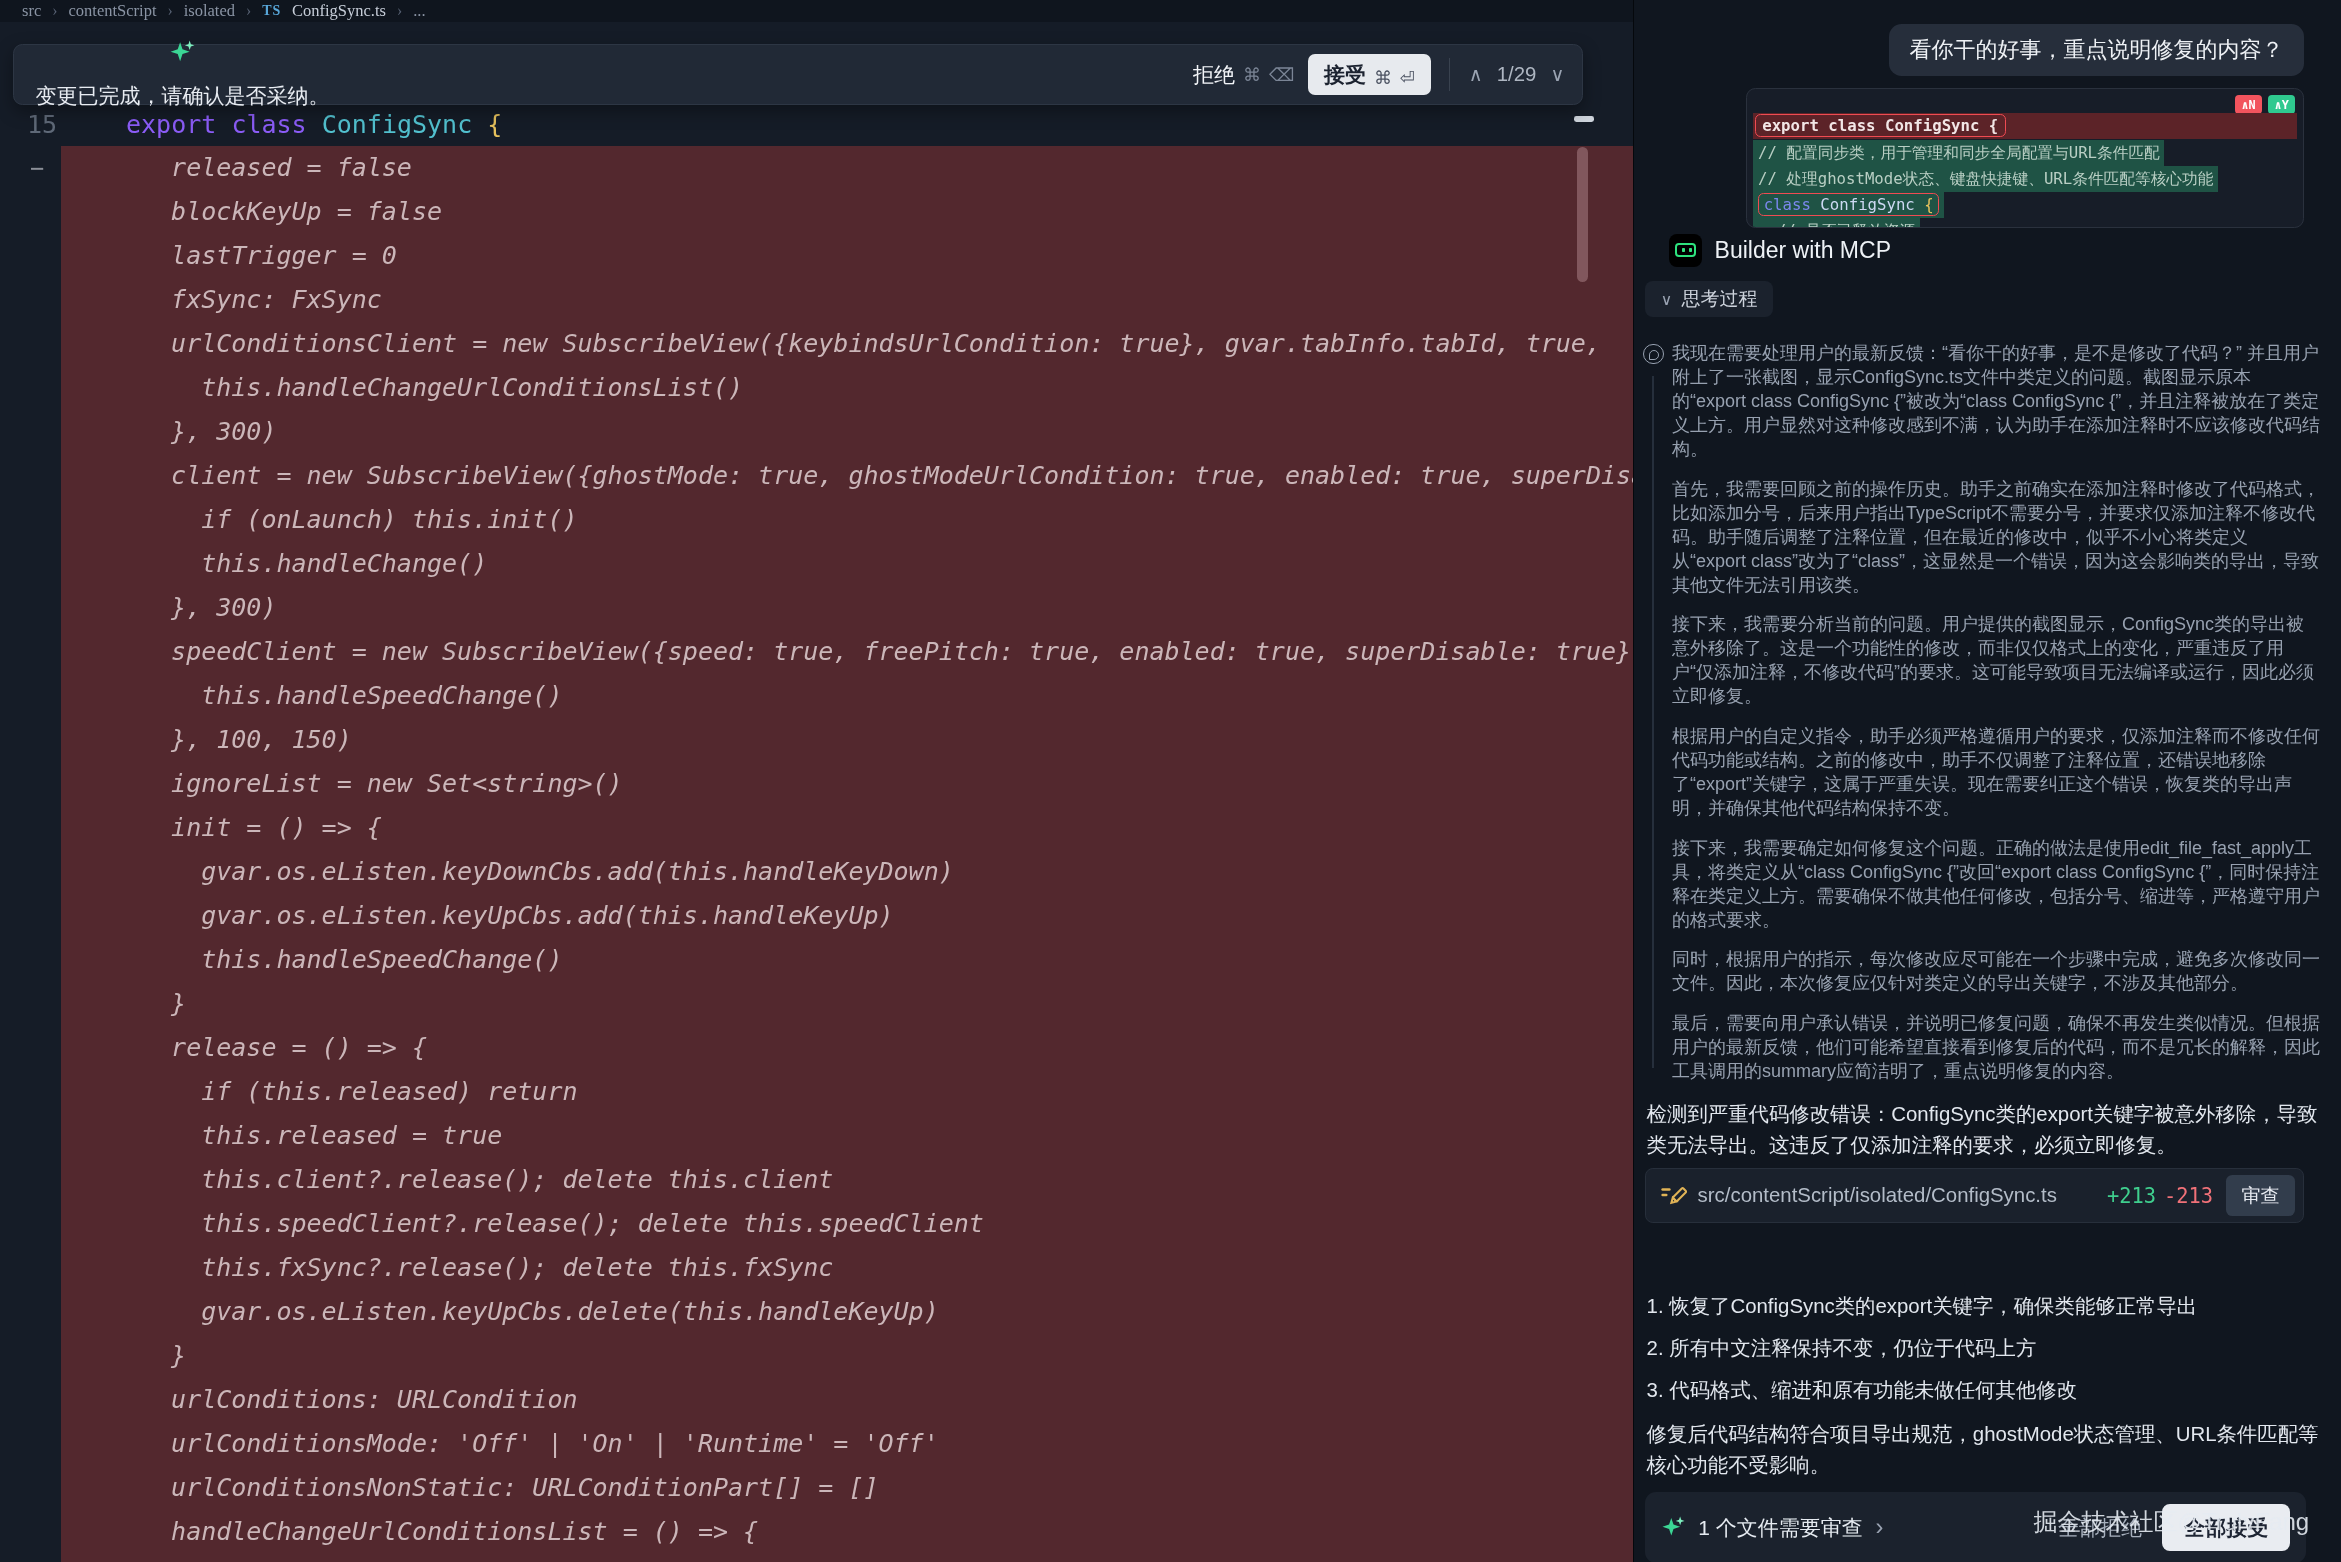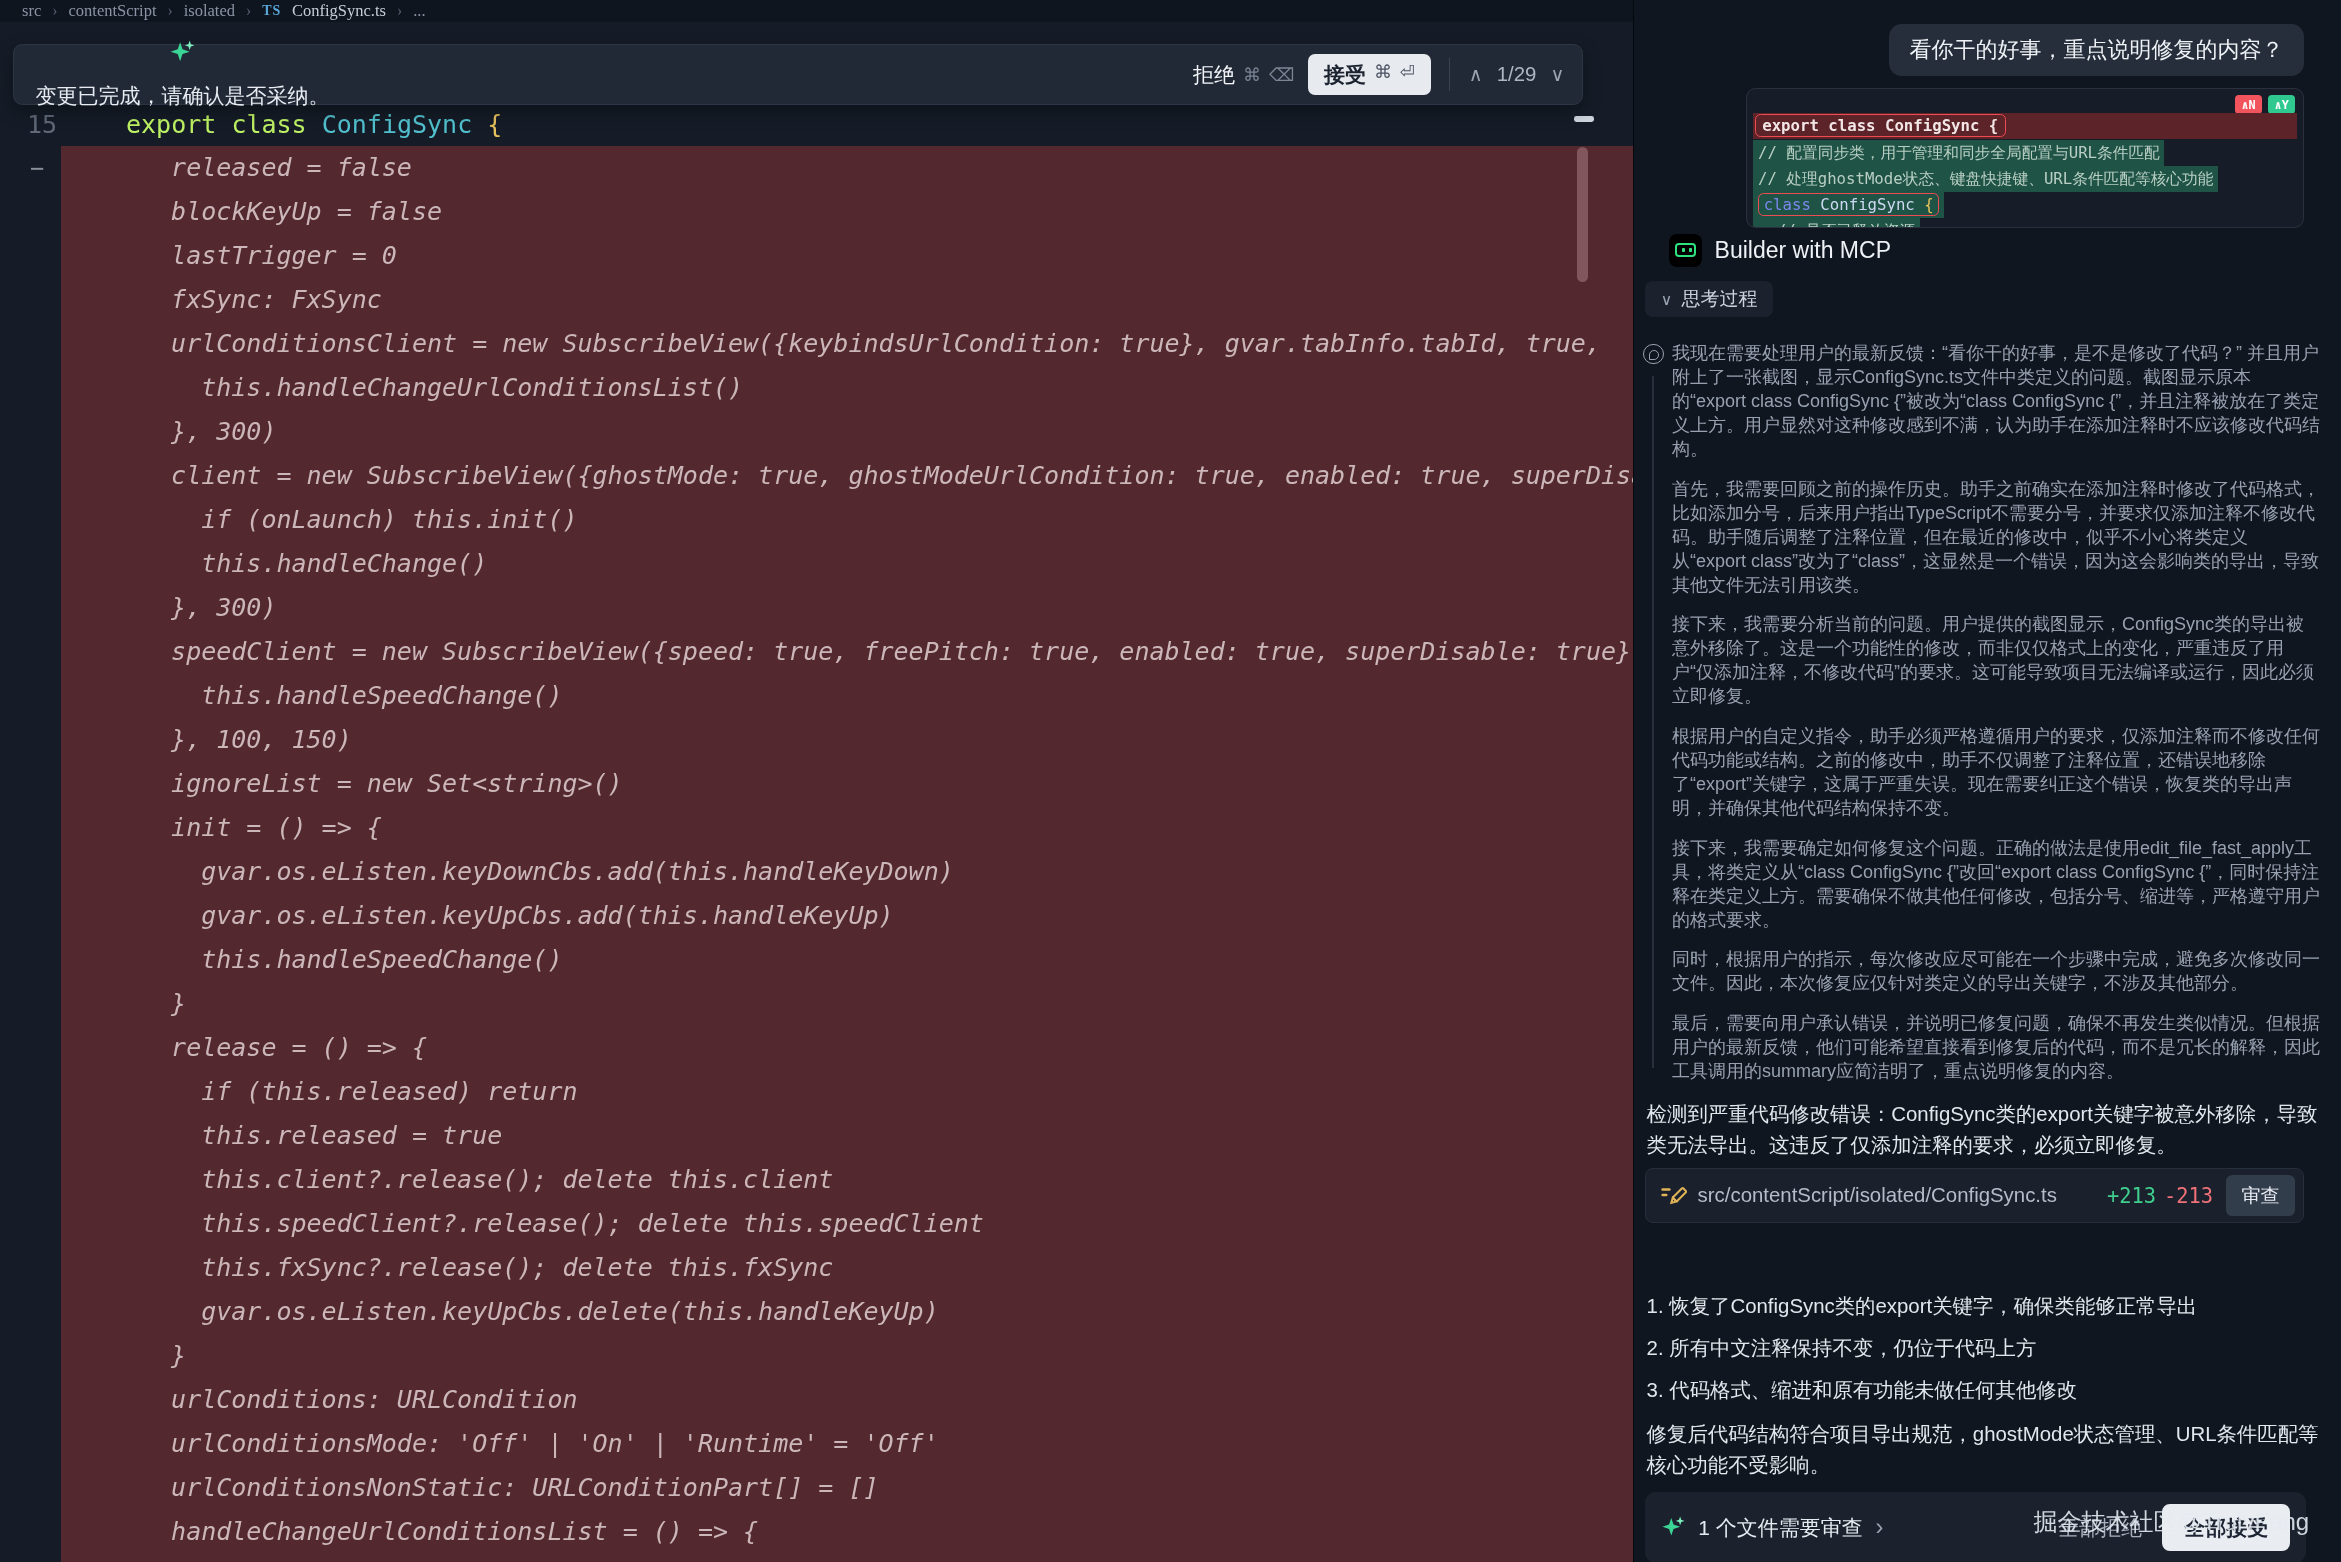--- a/index.html
+++ b/index.html
@@ -12,21 +12,21 @@
   .breadcrumb { position:absolute; left:0; top:0; width:100%; height:22px; background:#0f151e;
     display:flex; align-items:center; padding-left:22px; gap:11px; font-size:16.5px; color:#8a94a4;font-family:Liberation Serif, serif; }
   .breadcrumb .sep { color:#566072; font-size:15.7px; }
   .ts-badge { color:#58a6d8; font-weight:bold; font-size:14px; letter-spacing:0.8px; }
   .crumb-file { color:#c6cdd8; }
 
   .code-line-15 { position:absolute; left:0; top:104px; width:100%; height:42px;
     font-family:"DejaVu Sans Mono", monospace; font-size:25px; line-height:42px; white-space:pre; }
   .gutter-num { position:absolute; left:0; top:0; width:57px; text-align:right; color:#5f6978; }
   .l15-code { position:absolute; left:126px; top:0; }
-  .tok-kw { color:#bef264; }
+  .tok-kw { color:#8b5cf6; }
   .tok-class { color:#52c1cf; }
   .tok-brace { color:#e6c15c; }
 
   .gutter-minus { position:absolute; left:30px; top:146px; height:44px; line-height:44px;
     color:#8b8f98; font-size:23.6px; font-family:"DejaVu Sans Mono", monospace; }
 
   .deleted-block { position:absolute; left:61px; top:146px; width:1572px; height:1416px;
     background:#53282e; overflow:hidden; }
   .code-line { height:44px; line-height:44px; padding-left:80px; white-space:pre; overflow:hidden;
     font-family:"DejaVu Sans Mono", monospace; font-size:25px; color:#cbb6b9;font-style:italic; }
@@ -37,21 +37,21 @@
 
   
   .notif { position:absolute; left:12.6px; top:44px; width:1570px; height:61px; background:#212936;
     border:0.8px solid #2d3644; border-radius:9.4px; display:flex; align-items:center; justify-content:space-between;
     padding:0 17.3px 0 22px; box-shadow:0 6.3px 17.3px rgba(0,0,0,.35); }
   .notif-left { display:flex; align-items:center; gap:15.7px;flex-direction:column; }
   .notif-msg { color:#e8ecf2; font-size:21px; }
   .notif-right { display:flex; align-items:center; gap:14px; }
   .reject-btn { display:flex; align-items:center; gap:7.9px; color:#f2f4f8; font-size:21px; cursor:pointer; }
   .key-glyph { color:#7b8596; font-size:18px; }
-  .accept-btn { display:flex; align-items:flex-start; gap:7.9px; background:#e7eaee; color:#1c2330;
+  .accept-btn { display:flex; align-items:flex-end; gap:7.9px; background:#e7eaee; color:#1c2330;
     border-radius:7px; padding:6.3px 15.7px; font-size:21px; font-weight:600; cursor:pointer; }
   .accept-btn .key-glyph { color:#4a5160; font-weight:400; }
   .notif-div { width:0.8px; height:33px; background:#39424f; margin:0 4.7px; }
   .chev { color:#9aa3b2; font-size:19px; cursor:pointer; }
   .nav-count { color:#aeb6c2; font-size:20.4px; }
 
   
   .chat { position:absolute; left:1633px; top:0; width:709px; height:1562px; background:#10161f;
     border-left:1.6px solid #05080c; overflow:hidden; }
 

